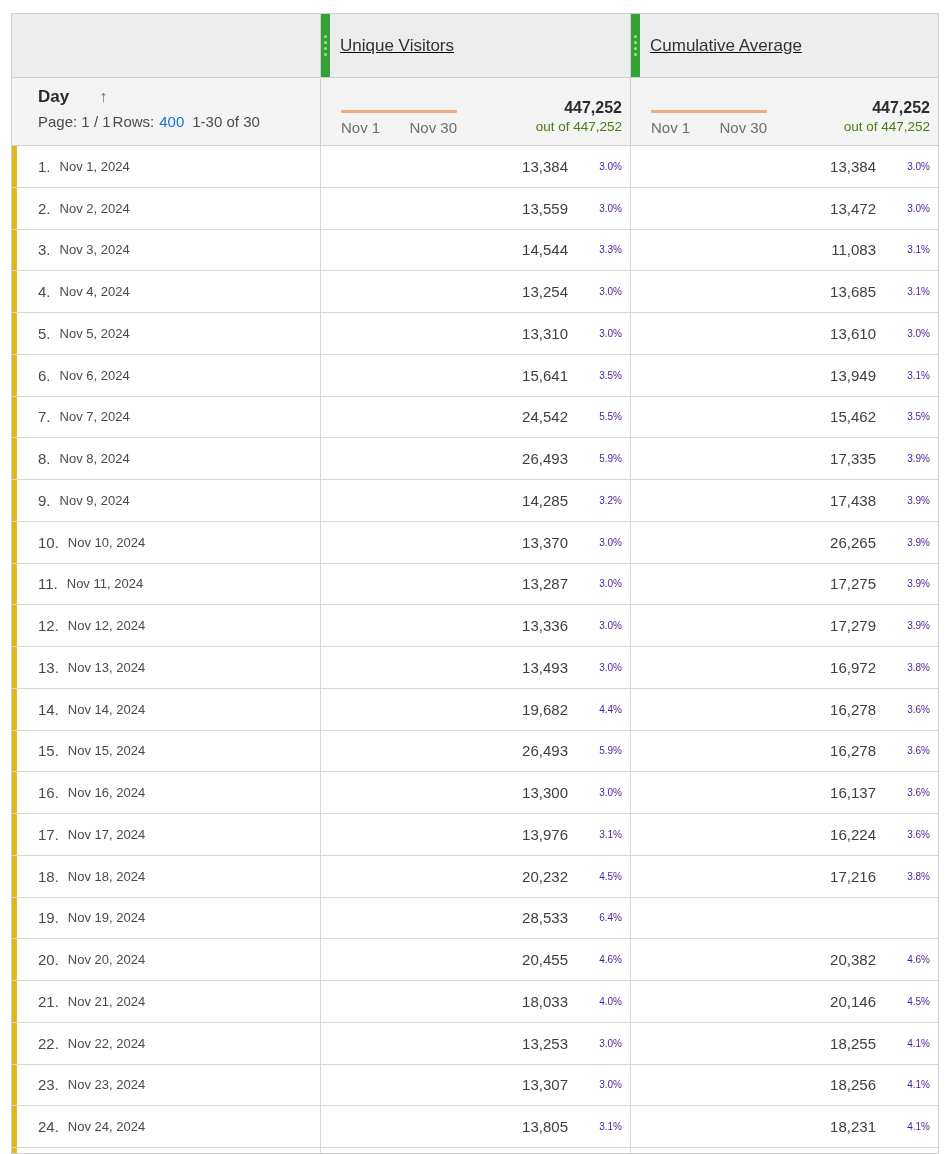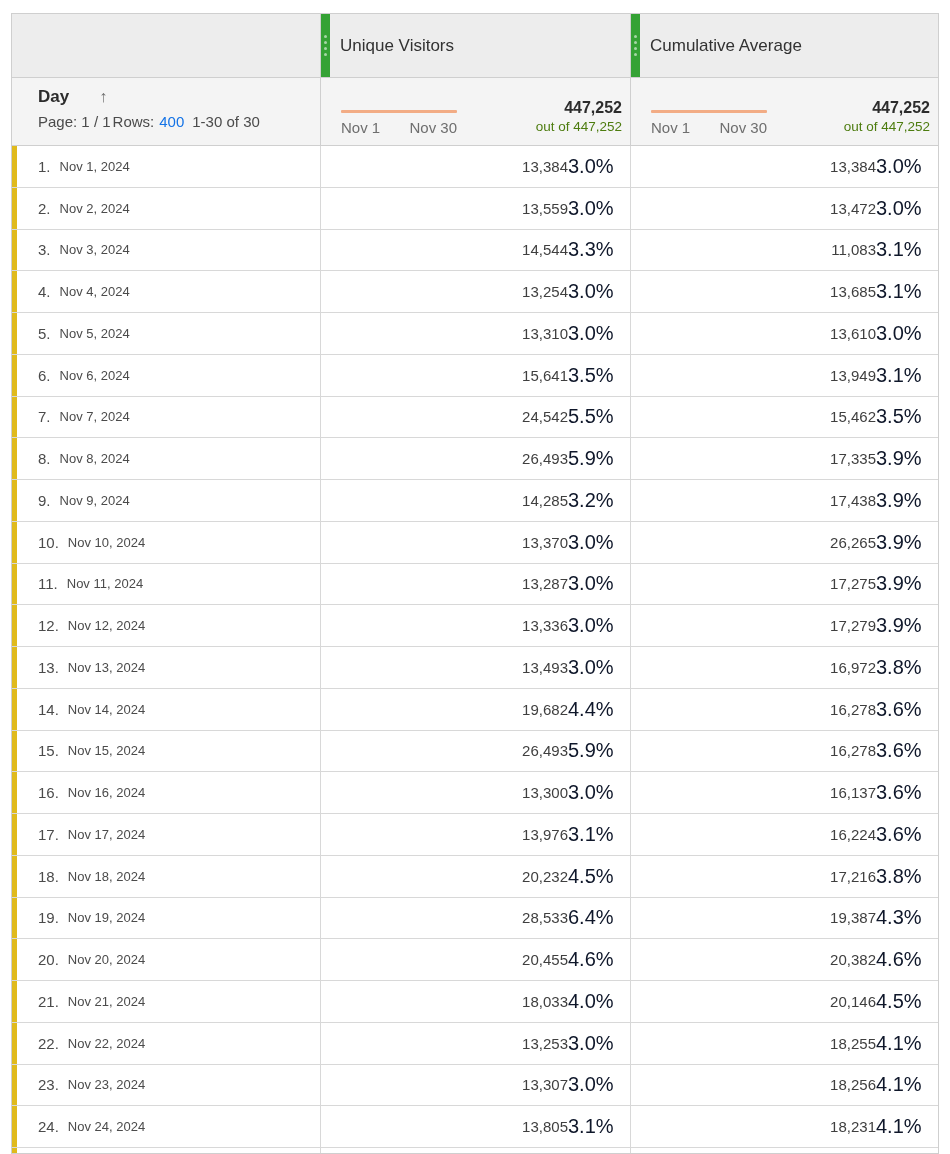--- a/index.html
+++ b/index.html
@@ -5,21 +5,21 @@
   * { margin:0; padding:0; box-sizing:border-box; }
   html,body { width:950px; height:1154px; background:#ffffff;
     font-family:"Liberation Sans", sans-serif; overflow:hidden; }
   #freeform-table {
     position:absolute; left:11px; top:13px; width:928px; height:1141px;
     border:1px solid #cfcfcf; background:#fff; overflow:hidden;
   }
   
   .hdr-row1 { display:flex; height:64px; background:#ededed; border-bottom:1px solid #cfcfcf; }
   .hdr-dim-blank { width:309px; border-right:1px solid #cfcfcf; }
-  .hdr-metric { width:310px; display:flex; align-items:stretch; border-right:1px solid #cfcfcf; }
+  .hdr-metric { width:310px; display:flex; align-items:stretch; border-right:1px solid #cfcfcf;text-decoration:underline; }
   .hdr-metric:last-child { border-right:none; width:307px; }
   .drag-handle { width:9px; background:var(--green); display:flex; flex-direction:column;
     justify-content:center; align-items:center; gap:3px; cursor:grab; }
   .drag-dot { width:3px; height:3px; border-radius:50%; background:#a6d7a6; }
   .hdr-metric-label { align-self:center; padding-left:10px; font-size:17px; color:#323232; }
   
   .hdr-row2 { display:flex; height:68px; background:#f4f4f4; border-bottom:1px solid #cfcfcf; }
   .hdr-dim-cell { width:309px; border-right:1px solid #cfcfcf; padding:9px 0 0 26px; }
   .dim-title-line { display:flex; align-items:center; gap:30px; }
   .dim-title { font-size:17px; font-weight:bold; color:#2c2c2c; }
@@ -40,21 +40,21 @@
   .row { display:flex; height:41.75px; background:#fff; border-bottom:1px solid #d8d8d8; }
   .dim-cell { width:309px; border-right:1px solid #d8d8d8; position:relative;
     display:flex; align-items:center; padding-left:26px; cursor:pointer; }
   .row-stripe { position:absolute; left:0; top:0; bottom:0; width:5px; background:var(--yellow); }
   .rank { font-size:15px; color:#4b4b4b; }
   .date { font-size:13px; color:#4b4b4b; margin-left:9px; }
   .metric-cell { width:310px; border-right:1px solid #d8d8d8; display:flex;
     align-items:center; justify-content:flex-end; padding-right:8px; cursor:pointer; }
   .metric-cell.last { border-right:none; width:307px; }
   .metric-value { font-size:15px; color:#3f3f3f; text-align:right; }
-  .metric-pct { font-size:20px; color:#0f172a; width:54px; }
+  .metric-pct { font-size:10px; color:#4c1d95; width:54px; text-align:right; }
   .row-sliver { display:flex; height:7px; background:#fff; }
   .row-sliver .dim-cell { padding:0; height:7px; }
 </style>
 </head>
 <body>
 
 <div id="freeform-table">
 
   <div class="hdr-row1">
     <div class="hdr-dim-blank"></div>
@@ -415,24 +415,20 @@
   <div class="row">
     <div class="dim-cell">
       <div class="row-stripe"></div>
       <span class="rank">19.</span>
       <span class="date">Nov 19, 2024</span>
     </div>
     <div class="metric-cell">
       <span class="metric-value">28,533</span>
       <span class="metric-pct">6.4%</span>
     </div>
-    <div class="metric-cell last">
-      <span class="metric-value">19,387</span>
-      <span class="metric-pct">4.3%</span>
-    </div>
   </div>
 
   <div class="row">
     <div class="dim-cell">
       <div class="row-stripe"></div>
       <span class="rank">20.</span>
       <span class="date">Nov 20, 2024</span>
     </div>
     <div class="metric-cell">
       <span class="metric-value">20,455</span>

